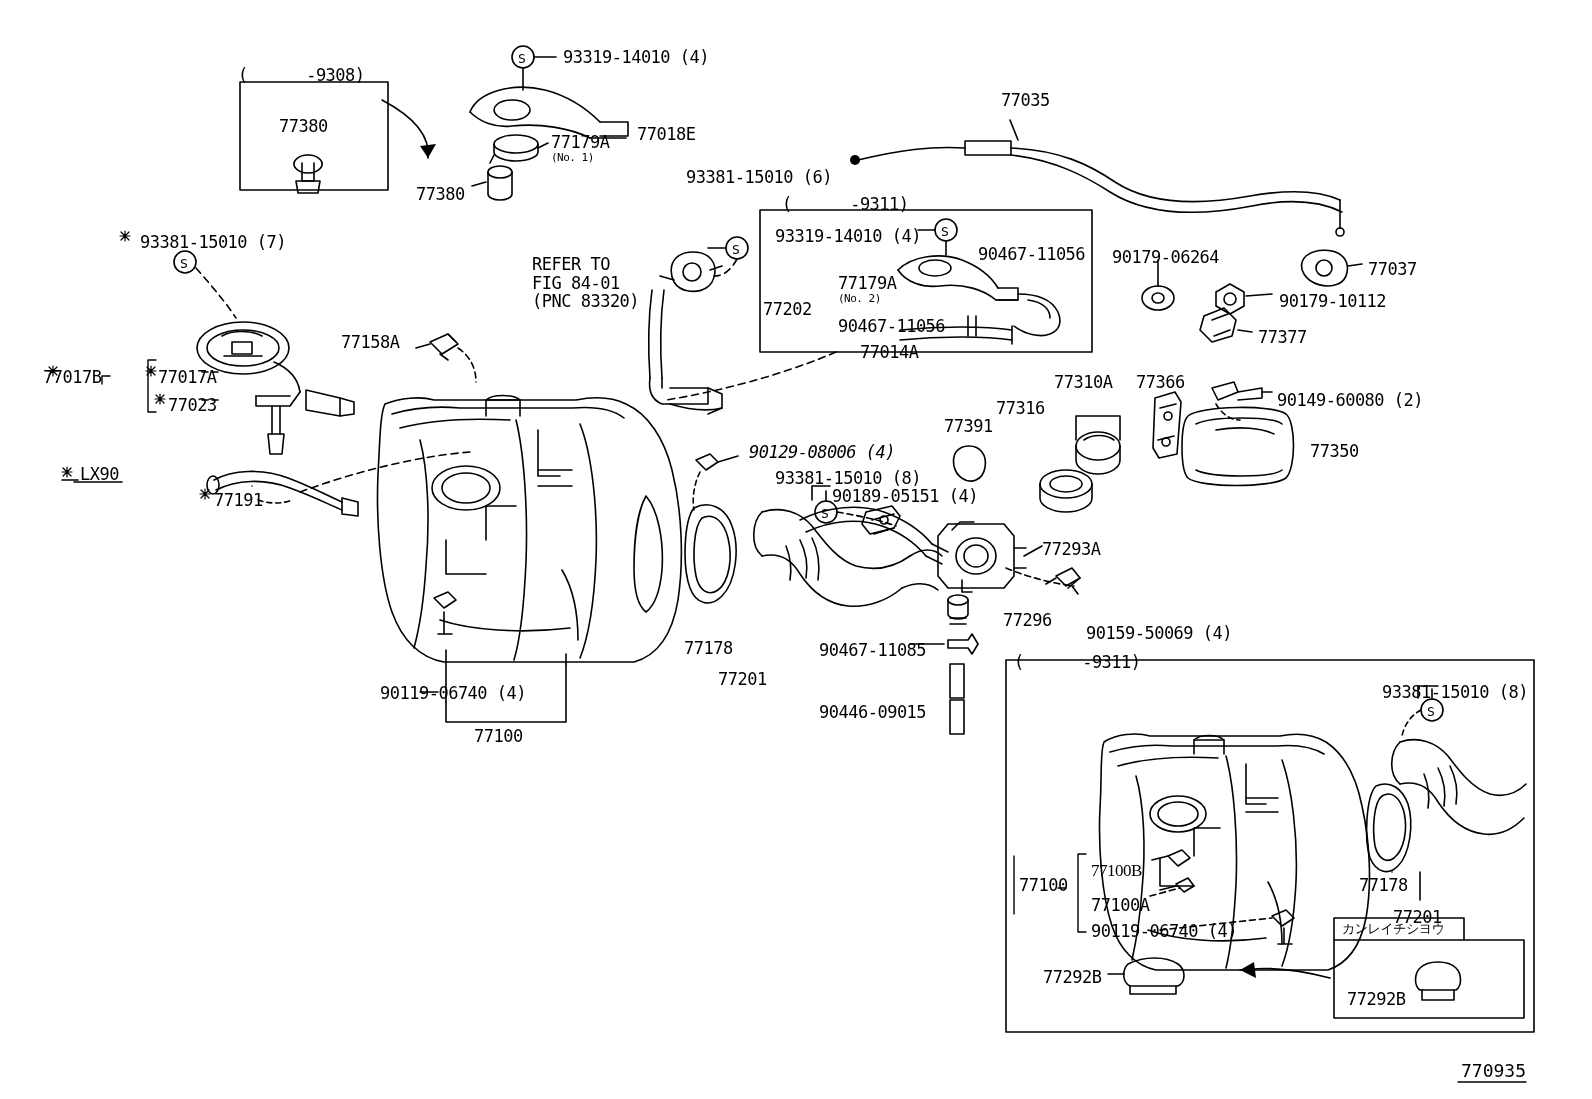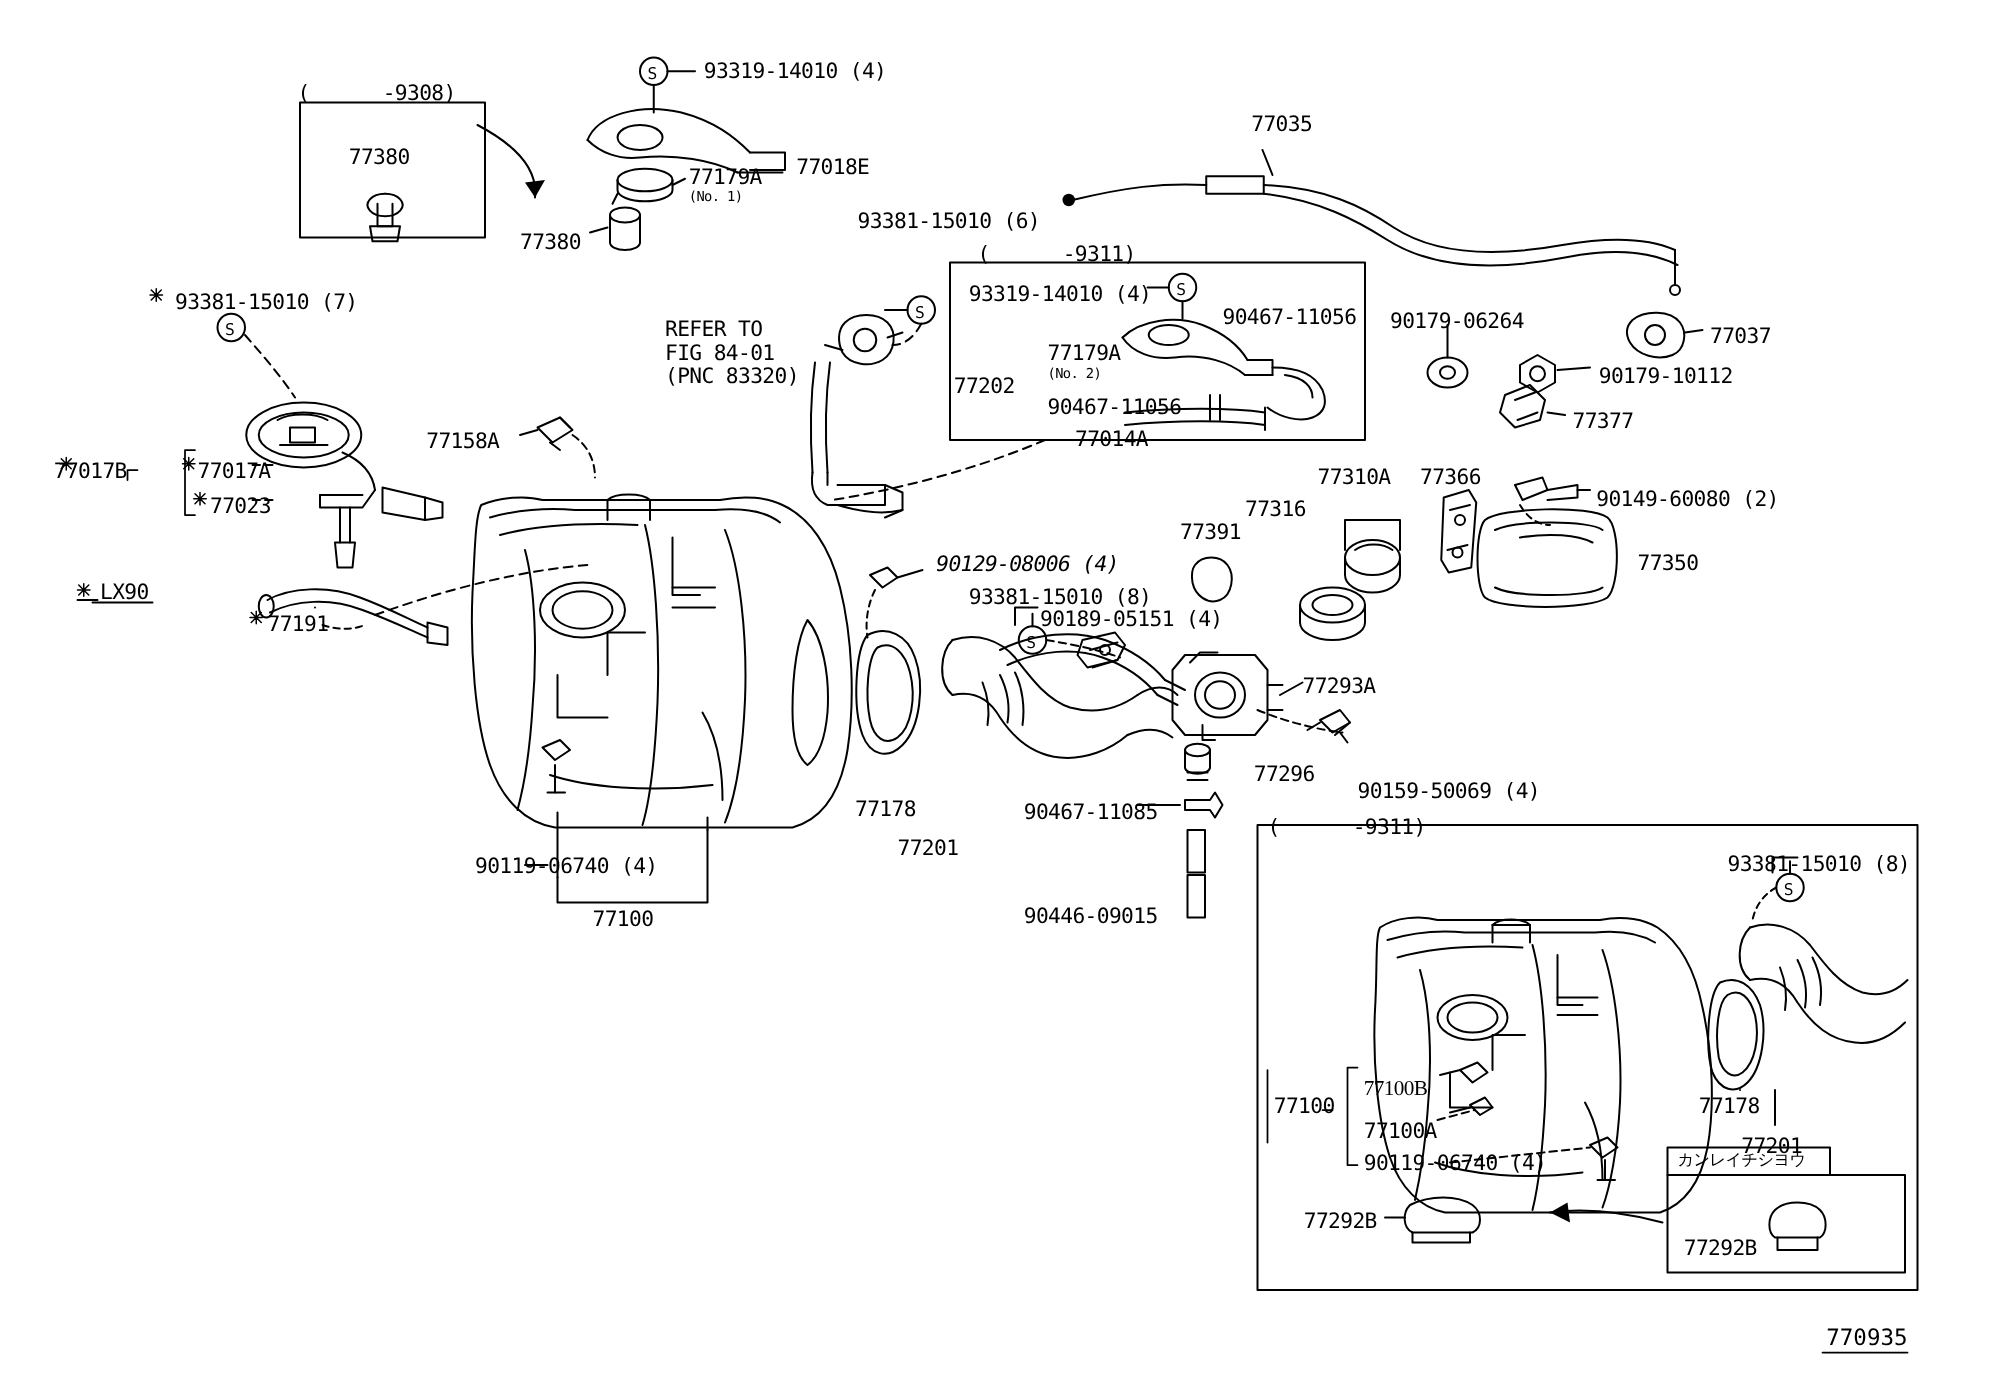--- a/index.html
+++ b/index.html
@@ -387,42 +387,42 @@
   <div class="lbl sm" style="left:838px; top:293px;">(No. 2)</div>
   <div class="lbl" style="left:763px; top:301px;">77202</div>
   <div class="lbl" style="left:1368px; top:261px;">77037</div>
   <div class="lbl" style="left:1279px; top:293px;">90179-10112</div>
   <div class="lbl" style="left:838px; top:318px;">90467-11056</div>
   <div class="lbl" style="left:1258px; top:329px;">77377</div>
   <div class="lbl" style="left:860px; top:344px;">77014A</div>
   <div class="lbl" style="left:532px; top:256px;">REFER TO</div>
   <div class="lbl" style="left:532px; top:275px;">FIG 84-01</div>
   <div class="lbl" style="left:532px; top:293px;">(PNC 83320)</div>
-  <div class="lbl" style="left:341px; top:345px;text-align:center;">77158A</div>
+  <div class="lbl" style="left:341px; top:334px;text-align:center;">77158A</div>
   <div class="lbl" style="left:43px; top:369px;">77017B</div>
   <div class="lbl" style="left:158px; top:369px;">77017A</div>
   <div class="lbl" style="left:168px; top:397px;text-align:right;">77023</div>
   <div class="lbl" style="left:1054px; top:374px;">77310A</div>
   <div class="lbl" style="left:1136px; top:374px;">77366</div>
   <div class="lbl" style="left:996px; top:400px;">77316</div>
   <div class="lbl" style="left:1277px; top:392px;">90149-60080 (2)</div>
   <div class="lbl" style="left:944px; top:418px;">77391</div>
   <div class="lbl" style="left:1310px; top:443px;">77350</div>
   <div class="lbl" style="left:80px; top:466px;">LX90</div>
   <div class="lbl" style="left:749px; top:444px;font-style:italic;">90129-08006 (4)</div>
   <div class="lbl" style="left:775px; top:470px;">93381-15010 (8)</div>
   <div class="lbl" style="left:832px; top:488px;">90189-05151 (4)</div>
   <div class="lbl" style="left:214px; top:492px;">77191</div>
   <div class="lbl" style="left:1042px; top:541px;">77293A</div>
   <div class="lbl" style="left:1086px; top:586px;margin-top:39px;">90159-50069 (4)</div>
   <div class="lbl" style="left:1003px; top:612px;">77296</div>
   <div class="lbl" style="left:684px; top:640px;">77178</div>
   <div class="lbl" style="left:819px; top:642px;">90467-11085</div>
   <div class="lbl" style="left:718px; top:671px;">77201</div>
-  <div class="lbl" style="left:819px; top:725px;">90446-09015</div>
+  <div class="lbl" style="left:819px; top:704px;">90446-09015</div>
   <div class="lbl" style="left:1014px; top:654px;">(      -9311)</div>
   <div class="lbl" style="left:380px; top:685px;">90119-06740 (4)</div>
   <div class="lbl" style="left:1382px; top:684px;">93381-15010 (8)</div>
   <div class="lbl" style="left:474px; top:728px;">77100</div>
   <div class="lbl" style="left:1019px; top:877px;">77100</div>
   <div class="lbl" style="left:1091px; top:862px;font-family:Liberation Serif, serif;">77100B</div>
   <div class="lbl" style="left:1359px; top:877px;">77178</div>
   <div class="lbl" style="left:1091px; top:897px;">77100A</div>
   <div class="lbl" style="left:1393px; top:909px;">77201</div>
   <div class="lbl" style="left:1091px; top:923px;">90119-06740 (4)</div>

